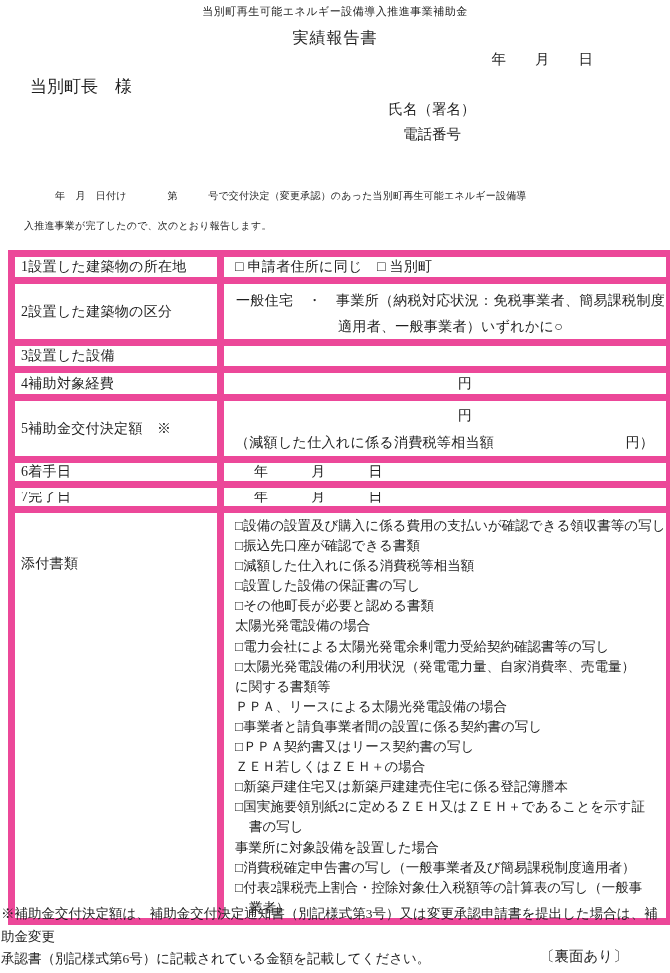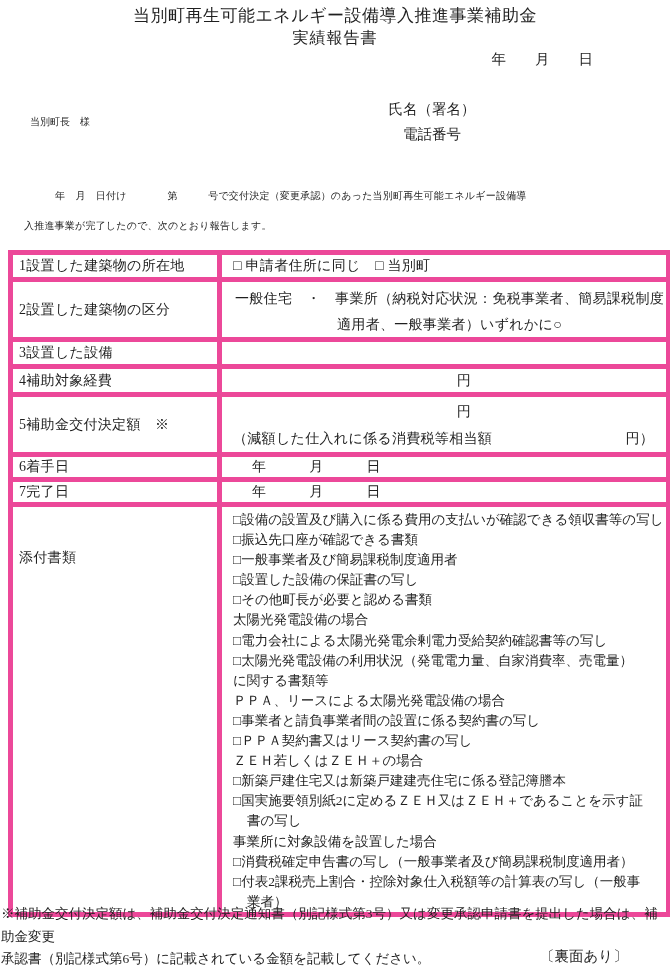--- a/index.html
+++ b/index.html
@@ -5,37 +5,37 @@
   * { margin:0; padding:0; box-sizing:border-box; }
   html,body { background:#ffffff; }
   body {
     width:670px; height:973px;
     font-family:"Liberation Serif","DejaVu Serif",serif;
     color:#1f1f1f;
     -webkit-font-smoothing:antialiased;
   }
   .page { position:relative; width:670px; height:973px; background:#fff; overflow:hidden; }
 
-  .doc-title    { position:absolute; top:4px;  left:0; width:100%; text-align:center; font-size:17px; letter-spacing:.5px; }
+  .doc-title    { position:absolute; top:4px;  left:0; width:100%; text-align:center; font-size:11px; letter-spacing:.5px; }
   .doc-subtitle { position:absolute; top:28px; left:0; width:100%; text-align:center; font-size:16px; letter-spacing:1px; }
   .date-line    { position:absolute; top:50px; right:77px; font-size:14.5px; }
-  .addressee    { position:absolute; top:75px; left:30px; font-size:10px;margin-top:40px; }
+  .addressee    { position:absolute; top:75px; left:30px; font-size:17px; }
   .applicant    { position:absolute; top:97px; left:326px; width:212px; text-align:center; }
   .applicant div{ font-size:14.5px; line-height:25.3px; }
 
   .body-par { position:absolute; top:181px; left:24px; width:656px; font-size:10px; line-height:30px; }
   .body-par .line1 { text-indent:31px; letter-spacing:.2px; }
   .body-par .line2 { letter-spacing:.2px; }
 
   table.report {
     position:absolute; top:250px; left:8px;
     width:658px; border-collapse:collapse; table-layout:fixed;
   }
   table.report td {
-    border:5px solid #ec4899;
+    border:7px solid #ec4899;
     font-size:14px;
     vertical-align:middle;
     overflow:hidden;
   }
   td.lbl { width:209px; padding-left:6px; letter-spacing:.3px; }
   td.val { width:449px; padding-left:11px; letter-spacing:.3px; }
 
   tr.r1 td { height:27px; }
   tr.r2 td { height:55px; }
   tr.r3 td { height:27px; }
@@ -121,21 +121,21 @@
     </tr>
     <tr class="r7">
       <td class="lbl">7完了日</td>
       <td class="val date-cell">年　　　月　　　日</td>
     </tr>
     <tr class="r8">
       <td class="lbl">添付書類</td>
       <td class="val">
             <div class="att-line checkbox">□設備の設置及び購入に係る費用の支払いが確認できる領収書等の写し</div>
             <div class="att-line checkbox">□振込先口座が確認できる書類</div>
-            <div class="att-line checkbox">□一般事業者及び簡易課税制度適用者</div>
+            <div class="att-line checkbox">□減額した仕入れに係る消費税等相当額</div>
             <div class="att-line checkbox">□設置した設備の保証書の写し</div>
             <div class="att-line checkbox">□その他町長が必要と認める書類</div>
             <div class="att-line category">太陽光発電設備の場合</div>
             <div class="att-line checkbox">□電力会社による太陽光発電余剰電力受給契約確認書等の写し</div>
             <div class="att-line checkbox">□太陽光発電設備の利用状況（発電電力量、自家消費率、売電量）</div>
             <div class="att-line continuation">に関する書類等</div>
             <div class="att-line category">ＰＰＡ、リースによる太陽光発電設備の場合</div>
             <div class="att-line checkbox">□事業者と請負事業者間の設置に係る契約書の写し</div>
             <div class="att-line checkbox">□ＰＰＡ契約書又はリース契約書の写し</div>
             <div class="att-line category">ＺＥＨ若しくはＺＥＨ＋の場合</div>

